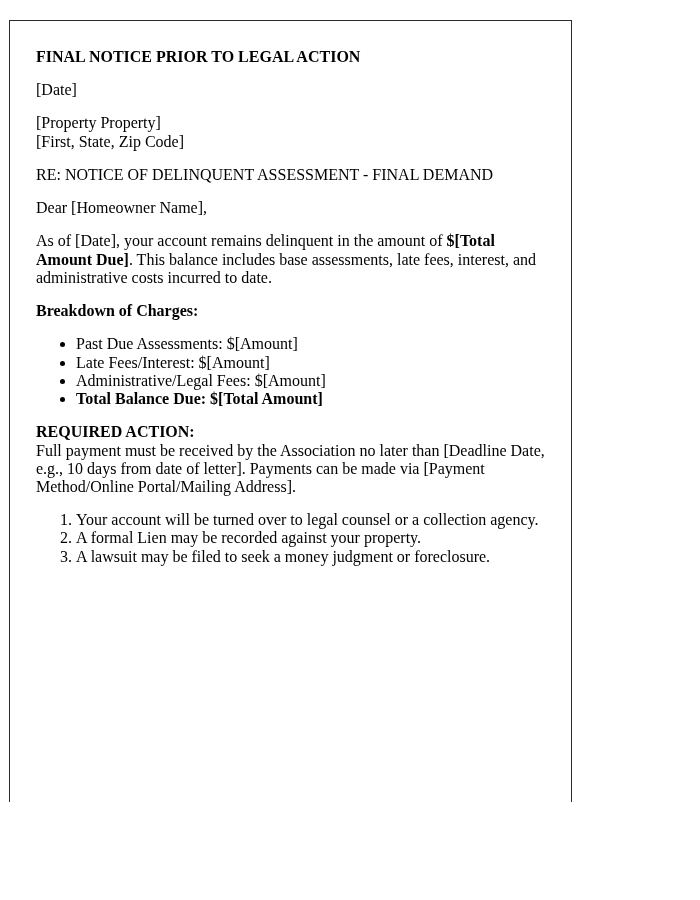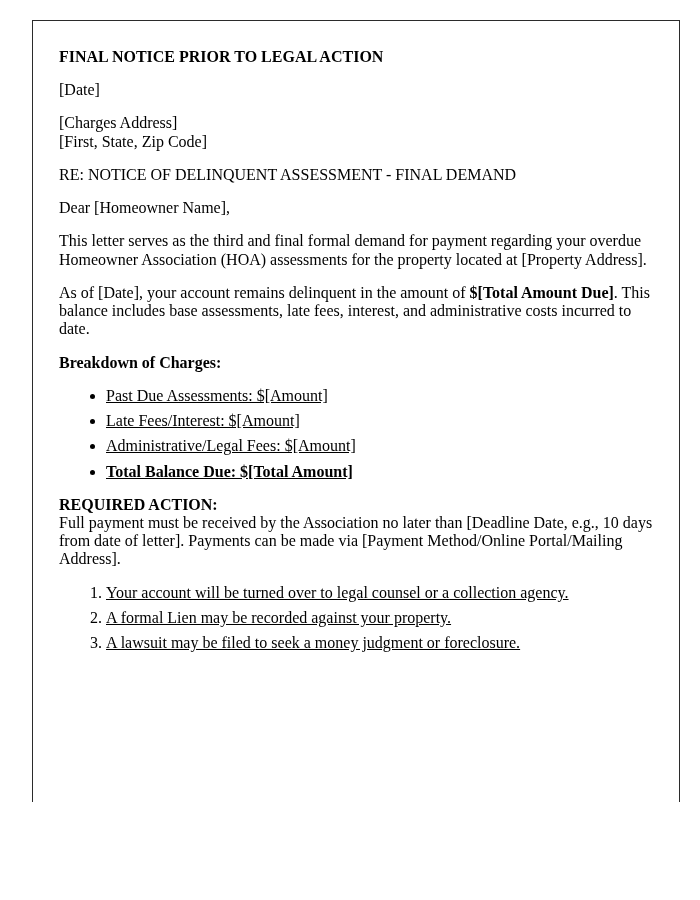--- a/index.html
+++ b/index.html
@@ -11,60 +11,59 @@
     position: relative;
     width: 700px;
     height: 900px;
     font-family: "Liberation Serif", "DejaVu Serif", serif;
     font-size: 16px;
     color: #000000;
     line-height: 1.14;
   }
   .letter-box {
     position: absolute;
-    left: 32px;
+    left: 9px;
     top: 20px;
-    width: 648px;
+    width: 563px;
     height: 782px;
     box-sizing: border-box;
     border: 1px solid #2b2b2b;
     border-bottom: none;           
     padding: 27px 26px 0 26px;
     overflow: hidden;
     background: #ffffff;
   }
   .letter-box p { margin: 15px 0; }
   .letter-box p:first-child { margin-top: 0; }
   .bold, strong { font-weight: bold; }
   .line { display: block; }
   ul.breakdown-list, ol.consequences-list {
     margin: 15px 0;
     padding-left: 40px;
   }
-  ul.breakdown-list li, ol.consequences-list li { margin: 7px; padding: 0; text-decoration: underline; }
+  ul.breakdown-list li, ol.consequences-list li { margin: 0; padding: 0; }
 </style>
 </head>
 <body>
 
 <div class="letter-box">
 
   <p class="bold">FINAL NOTICE PRIOR TO LEGAL ACTION</p>
 
   <p>[Date]</p>
 
   <p>
-    <span class="line">[Charges Address]</span>
+    <span class="line">[Property Property]</span>
     <span class="line">[First, State, Zip Code]</span>
   </p>
 
   <p>RE: NOTICE OF DELINQUENT ASSESSMENT - FINAL DEMAND</p>
 
   <p>Dear [Homeowner Name],</p>
 
-  <p>This letter serves as the third and final formal demand for payment regarding your overdue Homeowner Association (HOA) assessments for the property located at [Property Address].</p>
 
   <p>
     <span>As of [Date], your account remains delinquent in the amount of </span><strong>$[Total Amount Due]</strong><span>. This balance includes base assessments, late fees, interest, and administrative costs incurred to date.</span>
   </p>
 
   <p class="bold">Breakdown of Charges:</p>
 
   <ul class="breakdown-list">
     <li>Past Due Assessments: $[Amount]</li>
     <li>Late Fees/Interest: $[Amount]</li>

